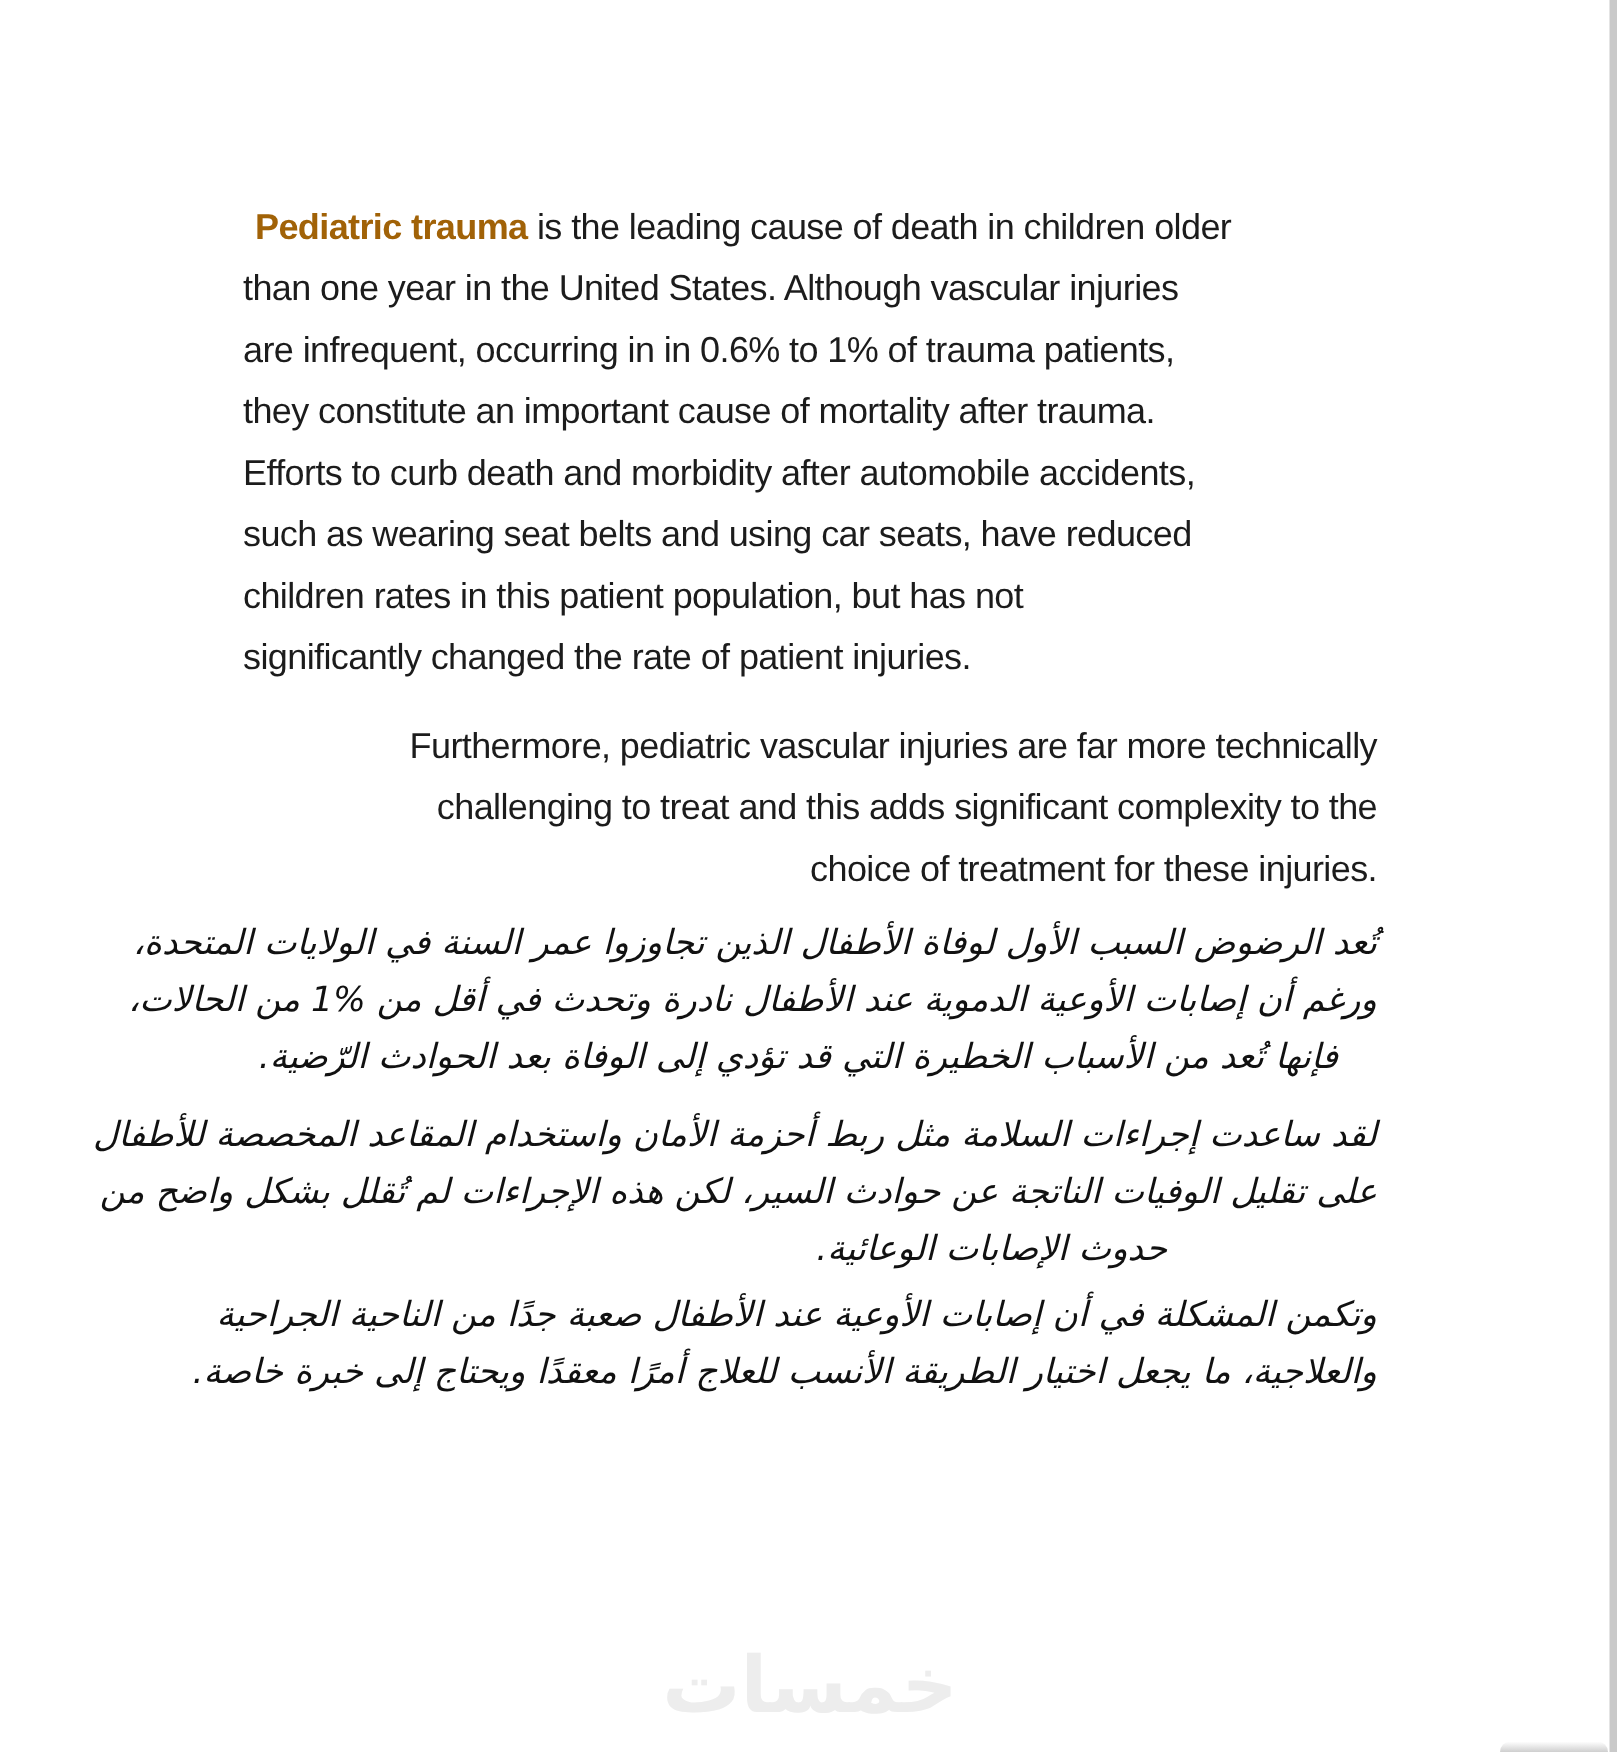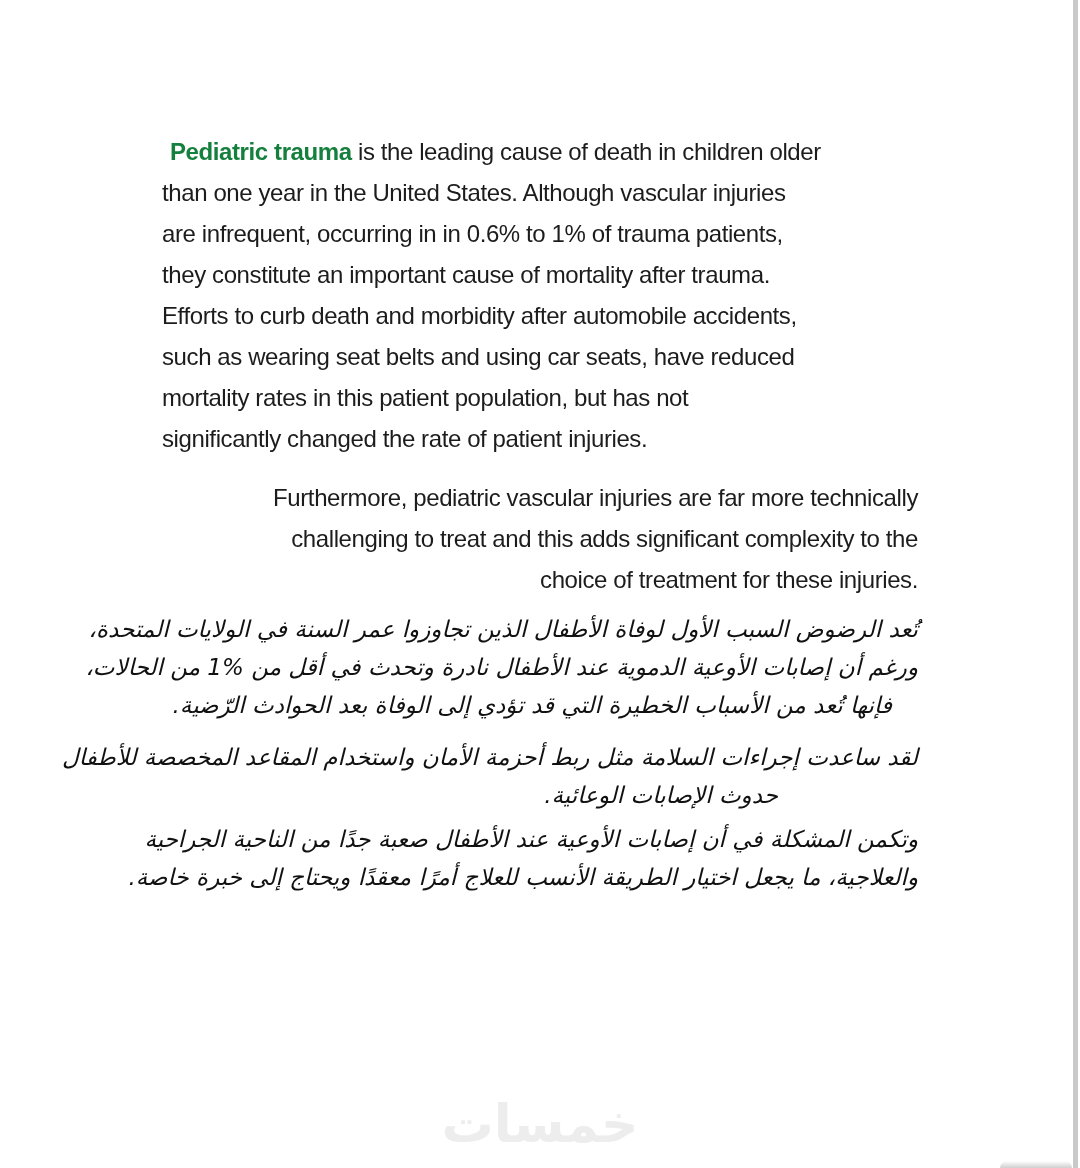--- a/index.html
+++ b/index.html
@@ -19,21 +19,21 @@
   }
   .para { margin: 0; padding: 0; }
   .para.en { color: #1c1c1c; }
   .en .line {
     height: 41px;
     line-height: 41px;
     font-size: 24px;
     letter-spacing: -0.4px;
     white-space: nowrap;
   }
-  .en .line .bold { font-weight: bold; color: #15803d; }
+  .en .line .bold { font-weight: bold; color: #a16207; }
   .line.first-indent { padding-left: 8px; }
   .para.p2-en { margin-top: 18px; text-align: right; }
   .para.ar {
     direction: rtl;
     color: #111111;
     font-family: "DejaVu Sans", sans-serif;
     font-style: italic;
   }
   .ar .line {
     height: 38px;
@@ -84,38 +84,39 @@
 
   <div class="text-column">
 
     <div class="para en p1-en">
       <div class="line first-indent"><span class="bold">Pediatric trauma</span><span> is the leading cause of death in children older</span></div>
       <div class="line">than one year in the United States. Although vascular injuries</div>
       <div class="line">are infrequent, occurring in in 0.6% to 1% of trauma patients,</div>
       <div class="line">they constitute an important cause of mortality after trauma.</div>
       <div class="line">Efforts to curb death and morbidity after automobile accidents,</div>
       <div class="line">such as wearing seat belts and using car seats, have reduced</div>
-      <div class="line">mortality rates in this patient population, but has not</div>
+      <div class="line">children rates in this patient population, but has not</div>
       <div class="line">significantly changed the rate of patient injuries.</div>
     </div>
 
     <div class="para en p2-en">
       <div class="line">Furthermore, pediatric vascular injuries are far more technically</div>
       <div class="line">challenging to treat and this adds significant complexity to the</div>
       <div class="line">choice of treatment for these injuries.</div>
     </div>
 
     <div class="para ar ar1" dir="rtl">
       <div class="line">تُعد الرضوض السبب الأول لوفاة الأطفال الذين تجاوزوا عمر السنة في الولايات المتحدة،</div>
       <div class="line">ورغم أن إصابات الأوعية الدموية عند الأطفال نادرة وتحدث في أقل من %1 من الحالات،</div>
       <div class="line inset-r-small">فإنها تُعد من الأسباب الخطيرة التي قد تؤدي إلى الوفاة بعد الحوادث الرّضية.</div>
     </div>
 
     <div class="para ar ar2" dir="rtl">
       <div class="line">لقد ساعدت إجراءات السلامة مثل ربط أحزمة الأمان واستخدام المقاعد المخصصة للأطفال</div>
+      <div class="line">على تقليل الوفيات الناتجة عن حوادث السير، لكن هذه الإجراءات لم تُقلل بشكل واضح من</div>
       <div class="line inset-r-big">حدوث الإصابات الوعائية.</div>
     </div>
 
     <div class="para ar ar3" dir="rtl">
       <div class="line">وتكمن المشكلة في أن إصابات الأوعية عند الأطفال صعبة جدًا من الناحية الجراحية</div>
       <div class="line">والعلاجية، ما يجعل اختيار الطريقة الأنسب للعلاج أمرًا معقدًا ويحتاج إلى خبرة خاصة.</div>
     </div>
 
   </div>
 

